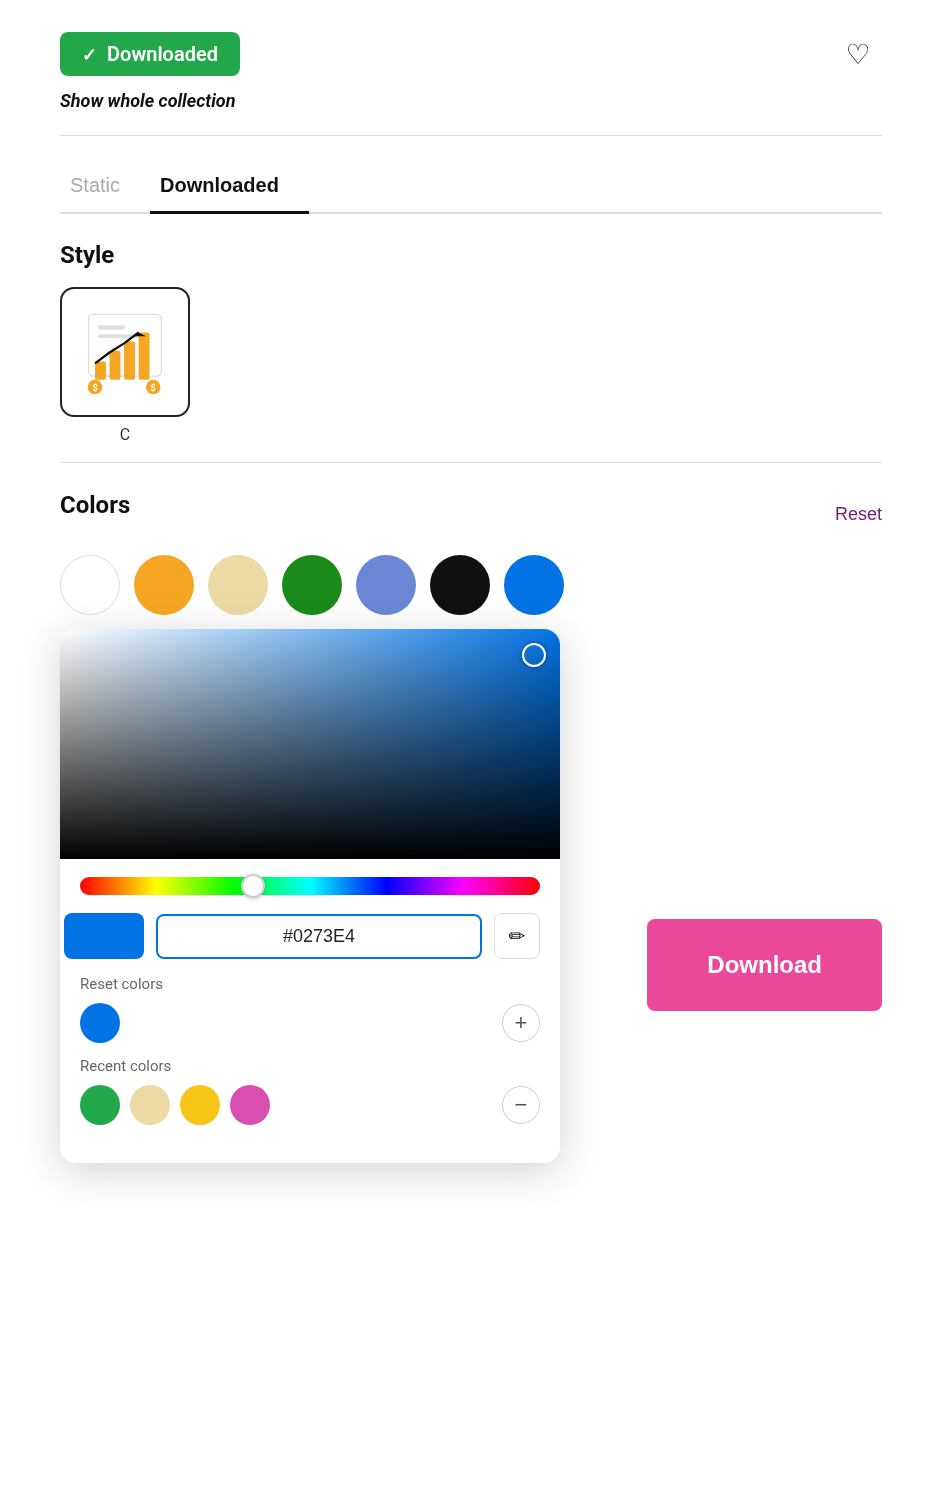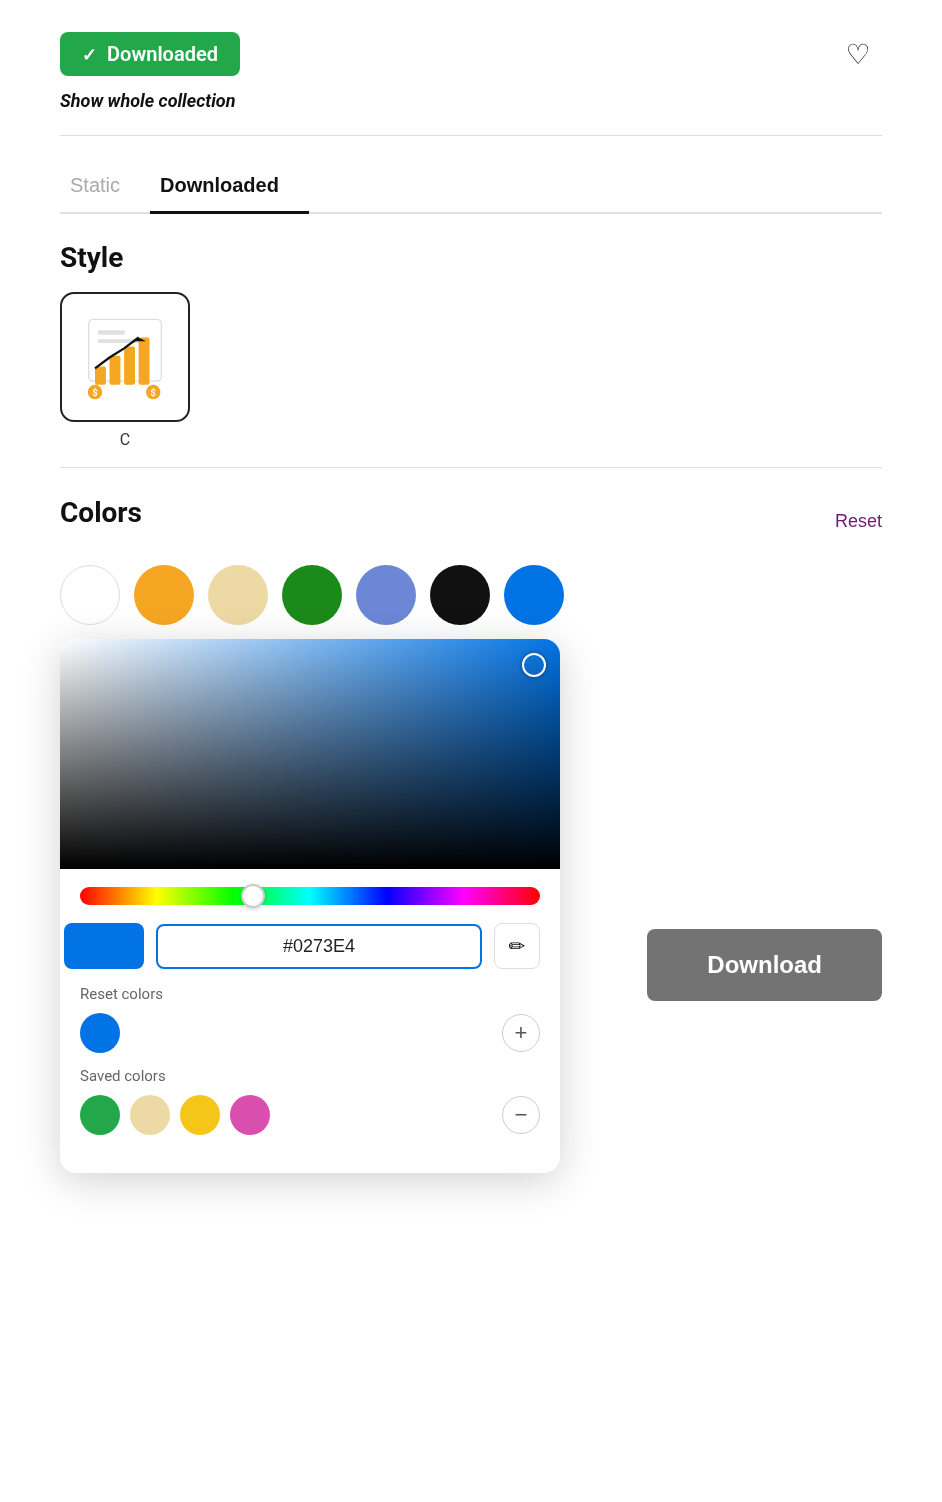--- a/index.html
+++ b/index.html
@@ -96,21 +96,21 @@
       margin-bottom: -2px;
     }
     .tab.active {
       color: #111;
       font-weight: 700;
       border-bottom: 3px solid #111;
     }
 
     
     .section-label {
-      font-size: 28px;
+      font-size: 24px;
       font-weight: 700;
       color: #111;
       margin-bottom: 18px;
     }
 
     .style-grid {
       display: flex;
       gap: 18px;
       flex-wrap: wrap;
       margin-bottom: 14px;
@@ -185,25 +185,25 @@
     
     .b-label {
       font-size: 20px;
       font-weight: 700;
       color: #111;
       margin-bottom: 10px;
     }
 
     
     .download-btn {
-      background: #737373;
+      background: #ec4899;
       color: #fff;
       border: none;
       border-radius: 8px;
-      padding: 22px 60px;
+      padding: 32px 60px;
       font-size: 24px;
       font-weight: 600;
       cursor: pointer;
       position: absolute;
       right: 60px;
     }
 
     
     .color-picker-popup {
       background: #fff;
@@ -454,21 +454,21 @@
 
       <div class="colors-section-inner">
         <div class="colors-section-title">Reset colors</div>
         <div class="colors-row-with-btn">
           <div class="inner-swatches">
             <div class="inner-swatch" style="background:#0273E4;"></div>
           </div>
           <button class="circle-btn">+</button>
         </div>
 
-        <div class="colors-section-title">Saved colors</div>
+        <div class="colors-section-title">Recent colors</div>
         <div class="colors-row-with-btn">
           <div class="inner-swatches">
             <div class="inner-swatch" style="background:#22a84a;"></div>
             <div class="inner-swatch" style="background:#EDD9A3;"></div>
             <div class="inner-swatch" style="background:#F5C518;"></div>
             <div class="inner-swatch" style="background:#D94FAF;"></div>
           </div>
           <button class="circle-btn">−</button>
         </div>
       </div>

